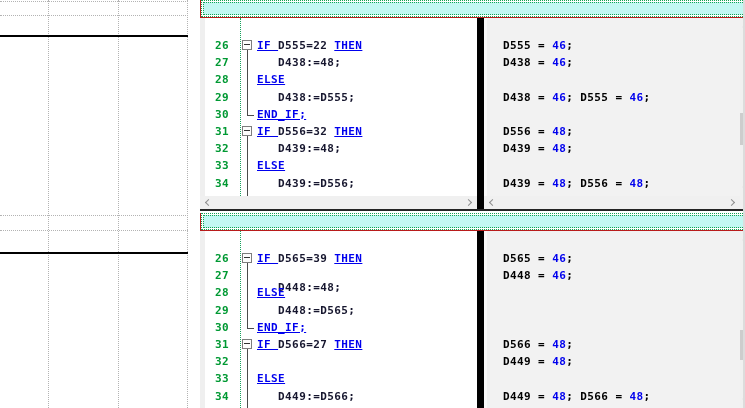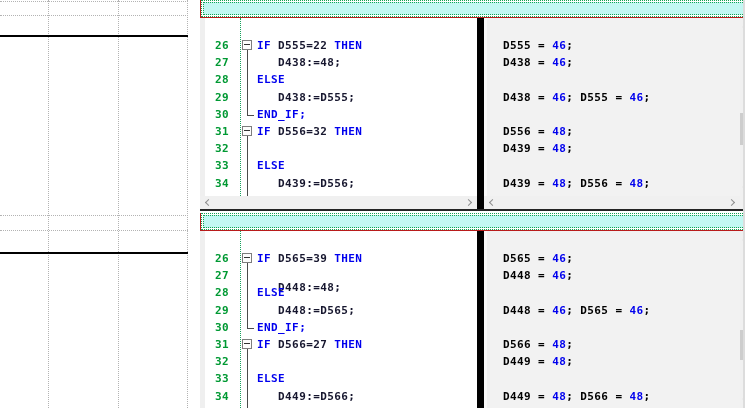--- a/index.html
+++ b/index.html
@@ -16,21 +16,21 @@
   #pane-1{top:213px;height:195px;}
   .pane-header{position:absolute;left:1px;right:2px;top:0;border:1px dotted #13a254;padding:1px;background:#fff;}
   .pane-header-bar{height:11px;background:#c2f8f3;border:1px dotted #13a254;overflow:hidden;line-height:11px;}
   .editor{position:absolute;left:0;top:18px;width:277px;background:#fff;overflow:hidden;}
   #pane-0 .editor{height:178px;}
   #pane-1 .editor{height:177px;}
   .left-pad{position:absolute;left:0;top:0;bottom:0;width:5px;background:#efefef;}
   .gutter-sep{position:absolute;left:40px;top:0;bottom:0;width:0;border-left:1px dotted #16a05a;}
   .line-number{position:absolute;left:5px;width:24px;height:17.2px;line-height:17.2px;text-align:right;color:#009933;}
   .code-line{position:absolute;left:57px;height:17.2px;line-height:17.2px;white-space:pre;}
-  .c-kw{color:#0000ee;} .c-code{color:#16162e;}
+  .c-kw{color:#0000ee;text-decoration:underline;} .c-code{color:#16162e;}
   .fold-box{position:absolute;left:42px;width:10px;height:10px;background:#fdfdfd;border:1px solid #7d7d7d;box-sizing:border-box;}
   .fold-box::after{content:"";position:absolute;left:1px;top:3px;width:6px;height:1px;background:#333;}
   .fold-v{position:absolute;left:47px;width:1px;background:#4a4a4a;}
   .fold-h{position:absolute;left:47px;width:7px;height:1px;background:#4a4a4a;}
   .divider{position:absolute;left:277px;top:18px;width:7px;background:#000;}
   #pane-0 .divider{height:192px;}
   #pane-1 .divider{height:177px;}
   .monitor{position:absolute;left:284px;top:18px;width:256px;background:#f2f2f2;border-left:3px solid #fafafa;box-sizing:border-box;overflow:hidden;}
   #pane-0 .monitor{height:178px;}
   #pane-1 .monitor{height:177px;}
@@ -96,20 +96,21 @@
         <div class="line-number" style="top: 87.8px;">30</div>
         <div class="fold-v" style="top: 87.8px; height: 9px;"></div>
         <div class="fold-h" style="top: 96.8px;"></div>
         <div class="code-line" style="top: 87.8px;"><span class="c-kw">END_IF;</span></div>
         <div class="line-number" style="top: 105px;">31</div>
         <div class="fold-box" style="top: 108px;"></div>
         <div class="fold-v" style="top: 118px; height: 5px;"></div>
         <div class="code-line" style="top: 105px;"><span class="c-kw">IF </span><span class="c-code">D556=32</span><span class="c-code"> </span><span class="c-kw">THEN</span></div>
         <div class="line-number" style="top: 122.2px;">32</div>
         <div class="fold-v" style="top: 122.2px; height: 17.2px;"></div>
+        <div class="code-line" style="top: 122.2px;"><span class="c-code">   D439:=48;</span></div>
         <div class="line-number" style="top: 139.4px;">33</div>
         <div class="fold-v" style="top: 139.4px; height: 17.2px;"></div>
         <div class="code-line" style="top: 139.4px;"><span class="c-kw">ELSE</span></div>
         <div class="line-number" style="top: 156.6px;">34</div>
         <div class="fold-v" style="top: 156.6px; height: 17.2px;"></div>
         <div class="code-line" style="top: 156.6px;"><span class="c-code">   D439:=D556;</span></div>
         <div class="line-number" style="top: 173.8px;">35</div>
         <div class="fold-v" style="top: 173.8px; height: 9px;"></div>
         <div class="code-line" style="top: 173.8px;"><span class="c-kw">END_IF;</span></div>
       </div>
@@ -180,21 +181,20 @@
         <div class="fold-v" style="top: 156.6px; height: 17.2px;"></div>
         <div class="code-line" style="top: 156.6px;"><span class="c-code">   D449:=D566;</span></div>
         <div class="line-number" style="top: 173.8px;">35</div>
         <div class="fold-v" style="top: 173.8px; height: 9px;"></div>
         <div class="code-line" style="top: 173.8px;"><span class="c-kw">END_IF;</span></div>
       </div>
     <div class="divider"></div>
     <div class="monitor">
         <div class="monitor-line" style="top: 19px;"><span class="c-plain">D565 = </span><span class="c-val">46</span><span class="c-plain">;</span></div>
         <div class="monitor-line" style="top: 36.2px;"><span class="c-plain">D448 = </span><span class="c-val">46</span><span class="c-plain">;</span></div>
-        <div class="monitor-line" style="top: 70.6px;"><span class="c-plain">D448 = </span><span class="c-val">46</span><span class="c-plain">; D565 = </span><span class="c-val">46</span><span class="c-plain">;</span></div>
         <div class="monitor-line" style="top: 105px;"><span class="c-plain">D566 = </span><span class="c-val">48</span><span class="c-plain">;</span></div>
         <div class="monitor-line" style="top: 122.2px;"><span class="c-plain">D449 = </span><span class="c-val">48</span><span class="c-plain">;</span></div>
         <div class="monitor-line" style="top: 156.6px;"><span class="c-plain">D449 = </span><span class="c-val">48</span><span class="c-plain">; D566 = </span><span class="c-val">48</span><span class="c-plain">;</span></div>
       </div>
     <div class="vscroll">
       <div class="vs-btn vs-up">
           <span class="chev chev-up"></span>
         </div>
       <div class="vs-thumb"></div>
       <div class="vs-btn vs-down">

